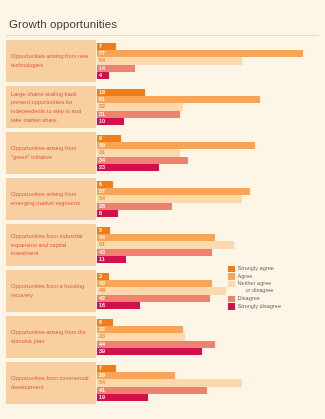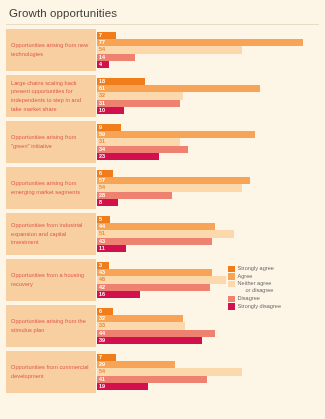--- a/index.html
+++ b/index.html
@@ -11,21 +11,21 @@
     position:relative;
   }
   .page{
     position:absolute;inset:0;
     background:#fdf6e6;
     padding:0;
   }
   .title{
     font-size:11.5px;
     color:#3b3b3b;
-    padding:7px 0 5px 9px;
+    padding:18px 0 5px 9px;
     letter-spacing:0.1px;
   }
   .rule{
     height:1px;background:#e6dcc4;margin:0 6px 4px 6px;
   }
   .rows{
     position:relative;
     padding:0 0 0 0;
   }
   .row{

